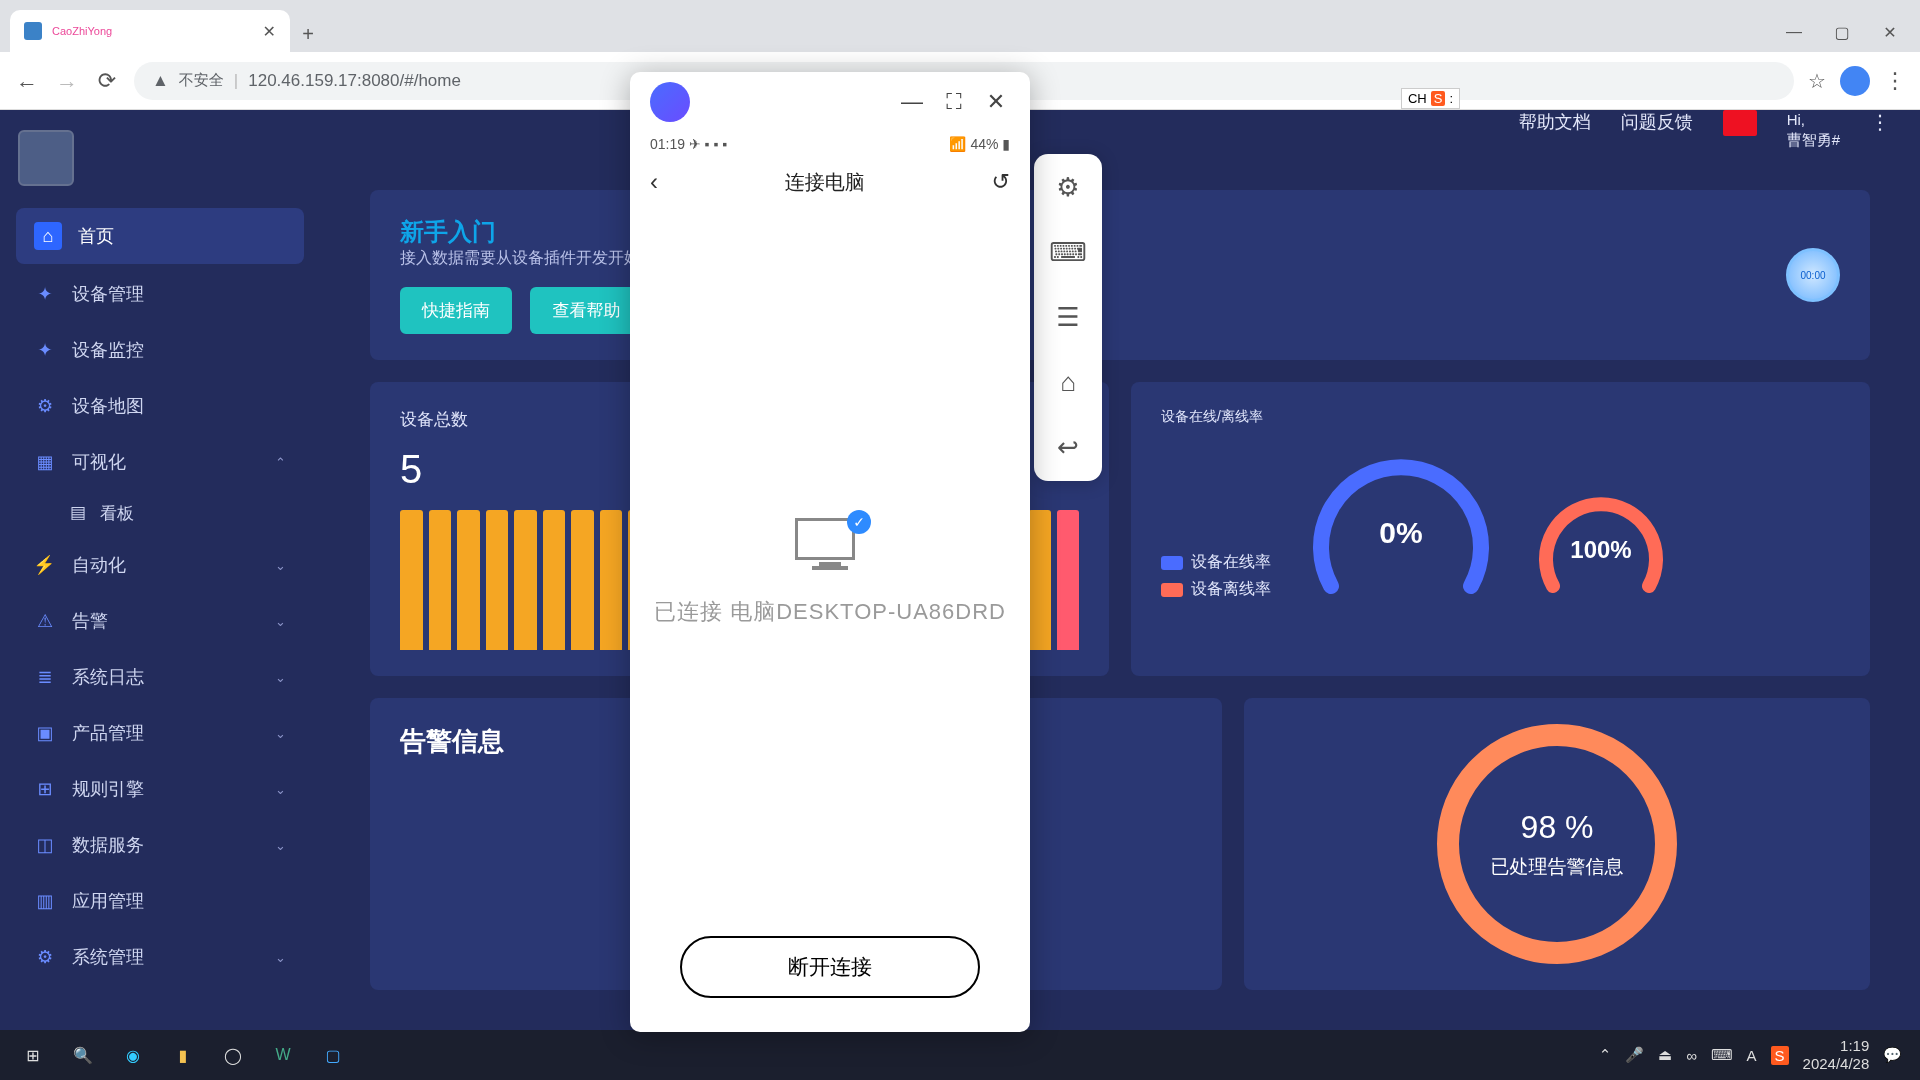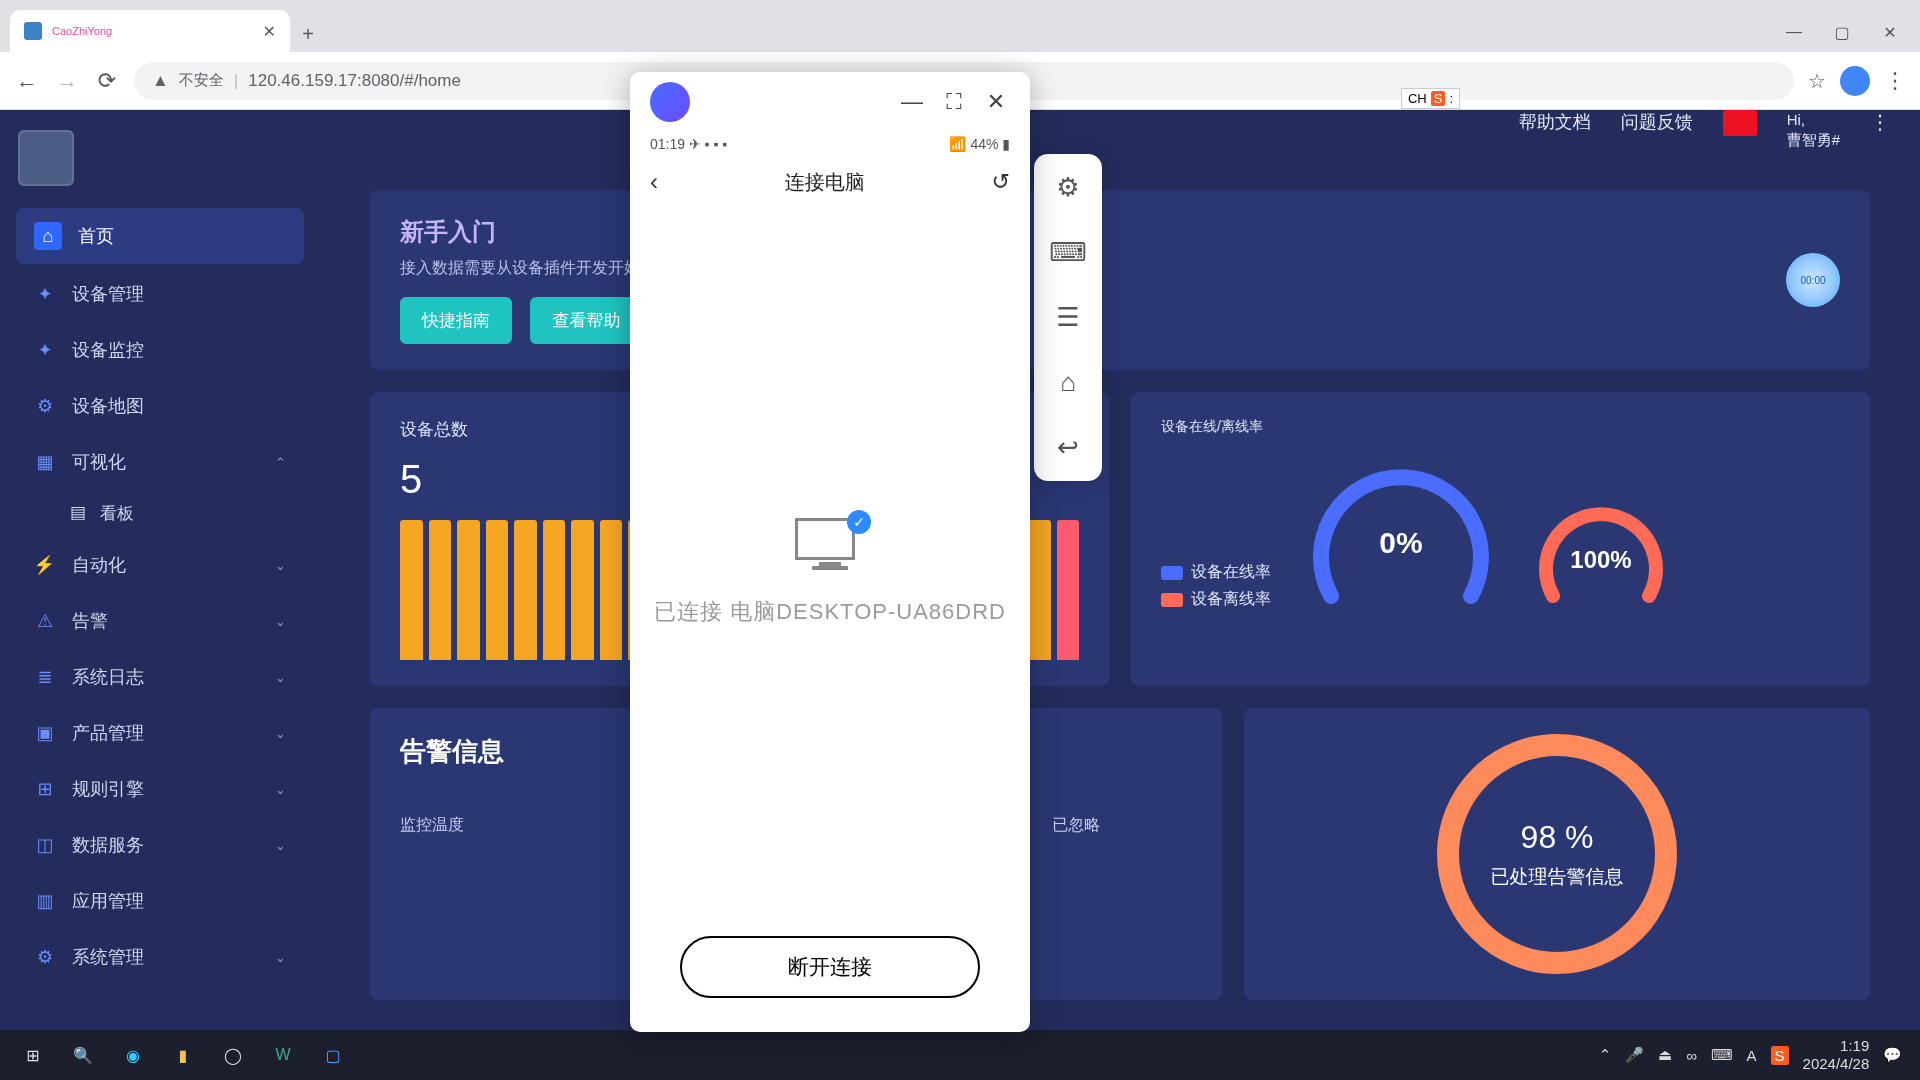--- a/index.html
+++ b/index.html
@@ -40,21 +40,21 @@
 .main { flex: 1; position: relative; }
 .topbar { height: 80px; display: flex; align-items: flex-start; justify-content: flex-end; padding: 0 30px; gap: 30px; color: #e3e7fa; font-size: 18px; }
 .topbar a { cursor: pointer; }
 .flag { width: 34px; height: 26px; background: #e12; border-radius: 2px; }
 .hi-block { font-size: 15px; line-height: 1.3; }
 .topbar .dots { cursor: pointer; font-size: 20px; }
 
 .content { padding: 0 50px 20px 50px; display: flex; gap: 22px; flex-wrap: wrap; }
 .card { background: #2a3773; border-radius: 8px; padding: 26px 30px; color: #dfe4fa; }
 .intro-card { width: 100%; display: flex; justify-content: space-between; align-items: center; }
-.intro-left h2 { font-size: 24px; color: #c4b5fd; margin-bottom: 10px; }
+.intro-left h2 { font-size: 24px; color: #0ea5e9; }
 .intro-left p { font-size: 16px; color: #b9c1e8; margin-bottom: 18px; }
 .btn-teal { background: #1fc3c0; color: #fff; border: none; padding: 12px 22px; border-radius: 6px; font-size: 17px; margin-right: 14px; cursor: pointer; }
 .timer { width: 54px; height: 54px; border-radius: 50%; background: radial-gradient(circle,#cfe7ff,#6db4ff); display: flex; align-items: center; justify-content: center; color: #0a5ecf; font-size: 10px; border: 3px solid #7fc1ff; }
 
 .row2 { display: flex; gap: 22px; width: 100%; }
 .device-total { flex: 1; }
 .device-total .t { font-size: 17px; margin-bottom: 16px; }
 .device-total .num { font-size: 40px; color: #fff; margin-bottom: 18px; }
 .bars { display: flex; gap: 6px; height: 140px; align-items: flex-end; }
 .bars .bar { flex: 1; background: #f5a623; border-radius: 3px 3px 0 0; }
@@ -306,25 +306,20 @@
               <div class="lbl">100%</div>
             </div>
           </div>
         </div>
       </div>
 
       <div class="row3">
         <div class="card alert-card">
           <h2>告警信息</h2>
           <div class="alert-row">
-            <div>监控温度</div>
-            <div>的属性value:7&gt;=50通过；</div>
-            <div>已忽略</div>
-          </div>
-          <div class="alert-row">
             <div></div>
             <div>的属性value:7&gt;=50通</div>
             <div></div>
           </div>
         </div>
 
         <div class="card ring-card">
           <div class="ring-outer">
             <div class="pct">98 %</div>
             <div class="txt">已处理告警信息</div>

